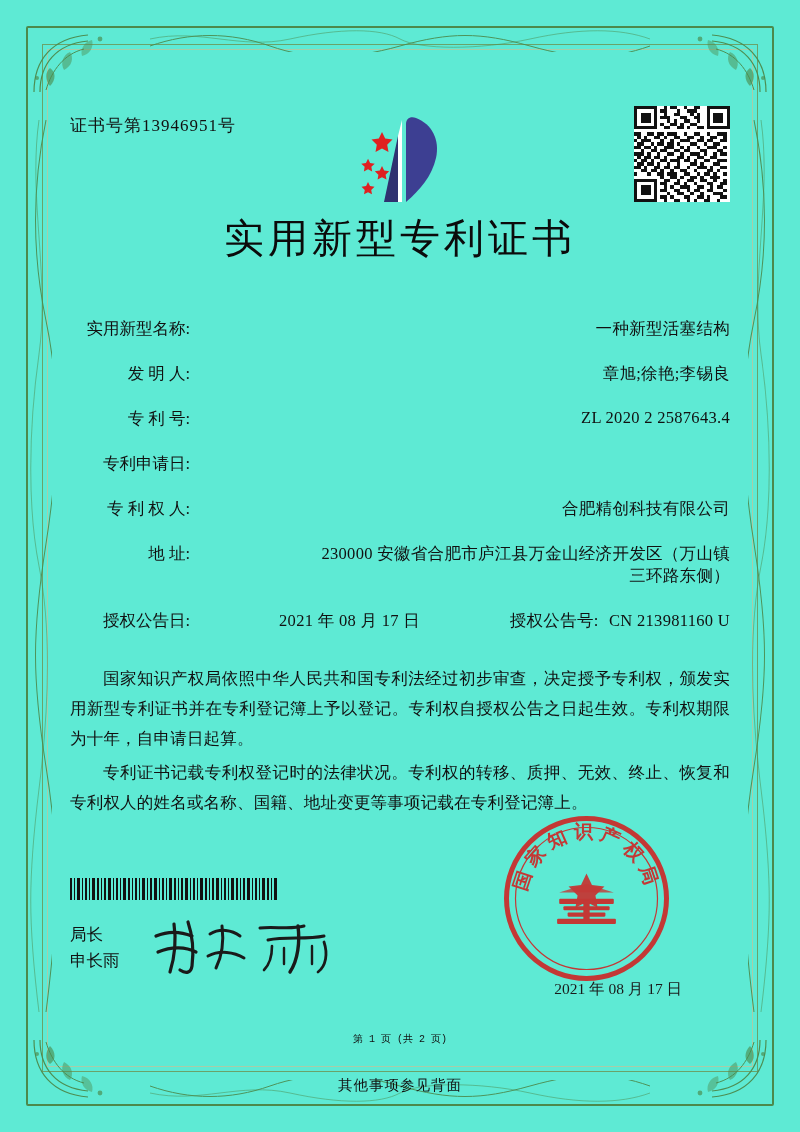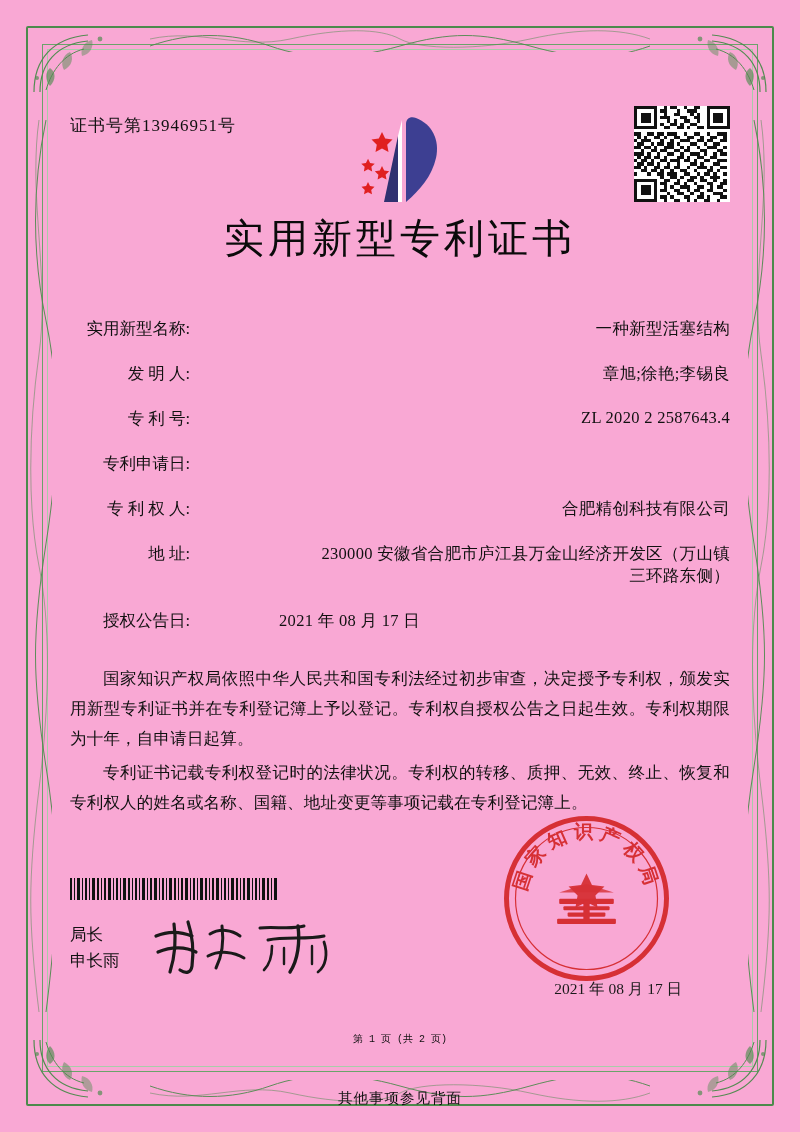--- a/index.html
+++ b/index.html
@@ -13,21 +13,21 @@
     font-family: "Liberation Sans", sans-serif;
     color: #111;
     position: relative;
     overflow: hidden;
   }
 
   
   .page {
     position: absolute;
     inset: 0;
-    background: #f9a8d4;
+    background: #5eead4;
   }
   .border-outer {
     position: absolute;
     left: 26px;
     top: 26px;
     right: 26px;
     bottom: 26px;
     border: 2px solid #4c8a4c;
     border-radius: 2px;
   }
@@ -209,21 +209,21 @@
     bottom: 6px;
     text-align: center;
     font-family: Liberation Mono, monospace;
     font-size: 10px;
     color: #111;
   }
 
   .footnote {
     position: absolute;
     left: 0; right: 0;
-    bottom: 24px;
+    bottom: 37px;
     text-align: center;
     font-family: "Liberation Serif", serif;
     font-size: 14.5px;
     color: #111;
     letter-spacing: 1px;
   }
 </style>
 </head>
 <body>
 
@@ -557,20 +557,24 @@
         <div class="value">
           <span>230000 安徽省合肥市庐江县万金山经济开发区（万山镇</span>
           <span class="sub">三环路东侧）</span>
         </div>
       </div>
 
       <div class="row two-col">
         <div class="label">授权公告日:</div>
         <div class="value">
           <div class="c1">2021 年 08 月 17 日</div>
+          <div class="c2">
+            <span class="lbl">授权公告号:</span>
+            <span>CN 213981160 U</span>
+          </div>
         </div>
       </div>
     </div>
 
     <div class="para-block">
       <p class="para">国家知识产权局依照中华人民共和国专利法经过初步审查，决定授予专利权，颁发实用新型专利证书并在专利登记簿上予以登记。专利权自授权公告之日起生效。专利权期限为十年，自申请日起算。</p>
       <p class="para">专利证书记载专利权登记时的法律状况。专利权的转移、质押、无效、终止、恢复和专利权人的姓名或名称、国籍、地址变更等事项记载在专利登记簿上。</p>
     </div>
 
     <div class="barcode">

